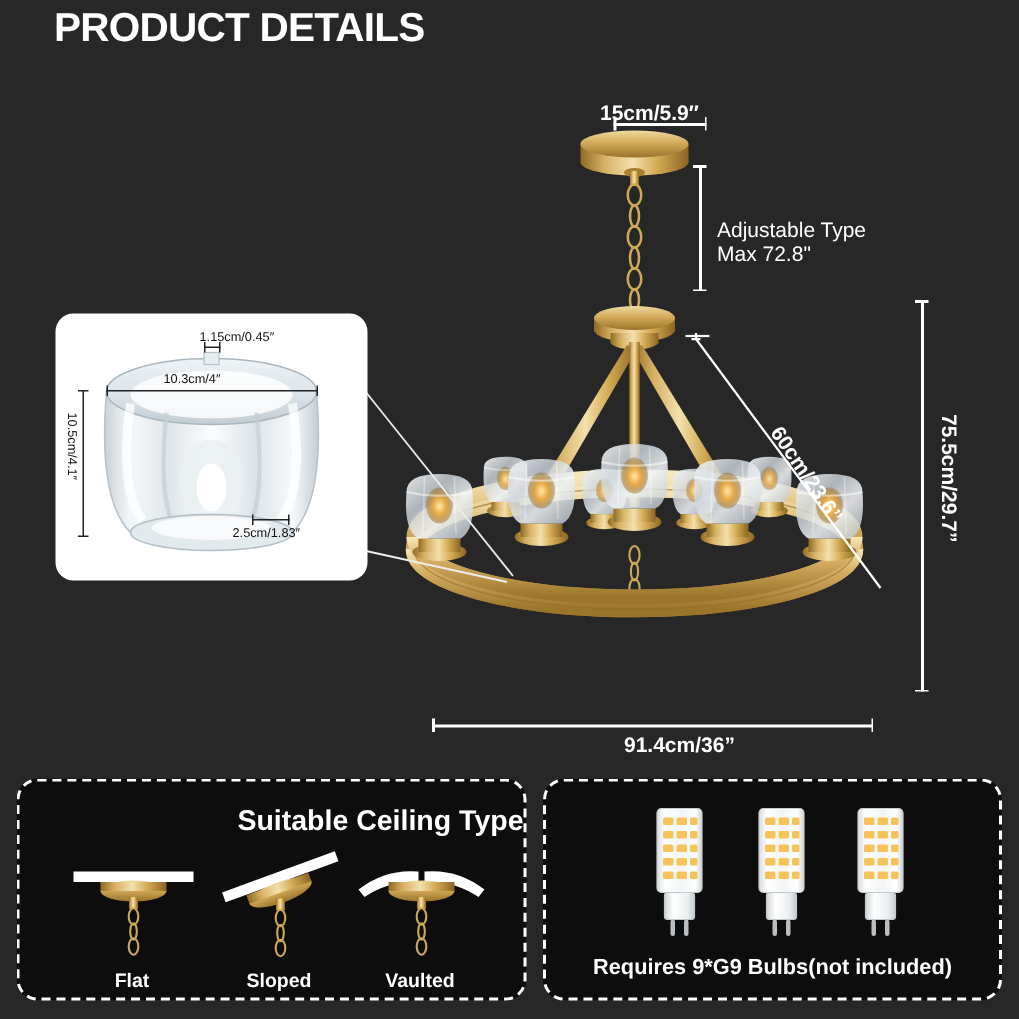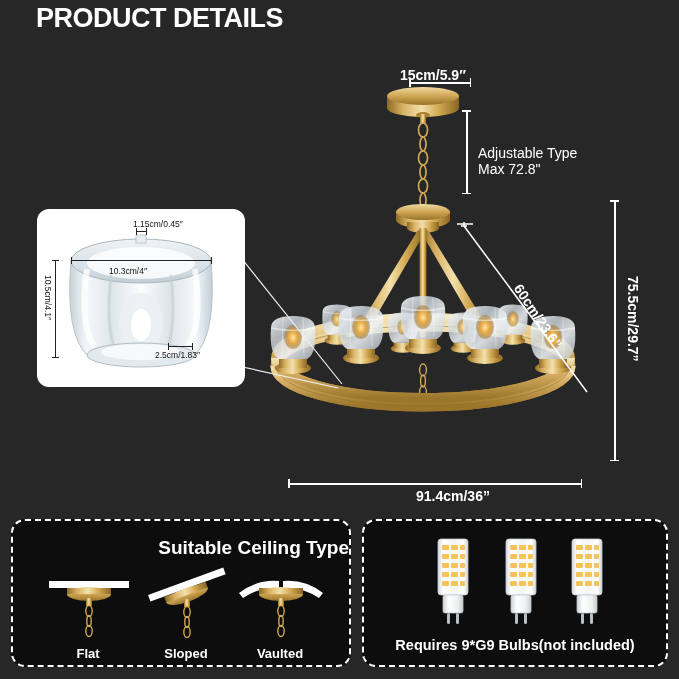--- a/index.html
+++ b/index.html
@@ -332,21 +332,21 @@
       <ellipse cx="88" cy="134" rx="54" ry="12" fill="#e3eaee" stroke="#b2bec5" stroke-width="1"></ellipse>
       <ellipse cx="88" cy="131" rx="40" ry="8" fill="#ffffff" opacity="0.7"></ellipse>
 
       <rect x="83" y="14" width="10" height="8" fill="#e7eef1" stroke="#b6c1c8" stroke-width="0.8"></rect>
     </svg>
 
     <div class="ih" style="left:99px;top:22px;width:11px;"></div>
     <div class="idim" style="left:80px;top:10px;margin-left:16px;">1.15cm/0.45″</div>
 
     <div class="ih" style="left:34px;top:51px;width:141px;"></div>
-    <div class="idim" style="left:72px;top:57px;">10.3cm/4″</div>
+    <div class="idim" style="left:72px;top:38px;">10.3cm/4″</div>
 
     <div class="iv" style="left:18px;top:51px;height:98px;"></div>
     <div class="idim rot90" style="left:16px;top:66px;">10.5cm/4.1″</div>
 
     <div class="ih" style="left:131px;top:137px;width:25px;"></div>
     <div class="idim" style="left:118px;top:141px;">2.5cm/1.83″</div>
   </div>
 
   <div class="card" id="card-ceiling">
     <div class="card-title">Suitable Ceiling Type</div>

